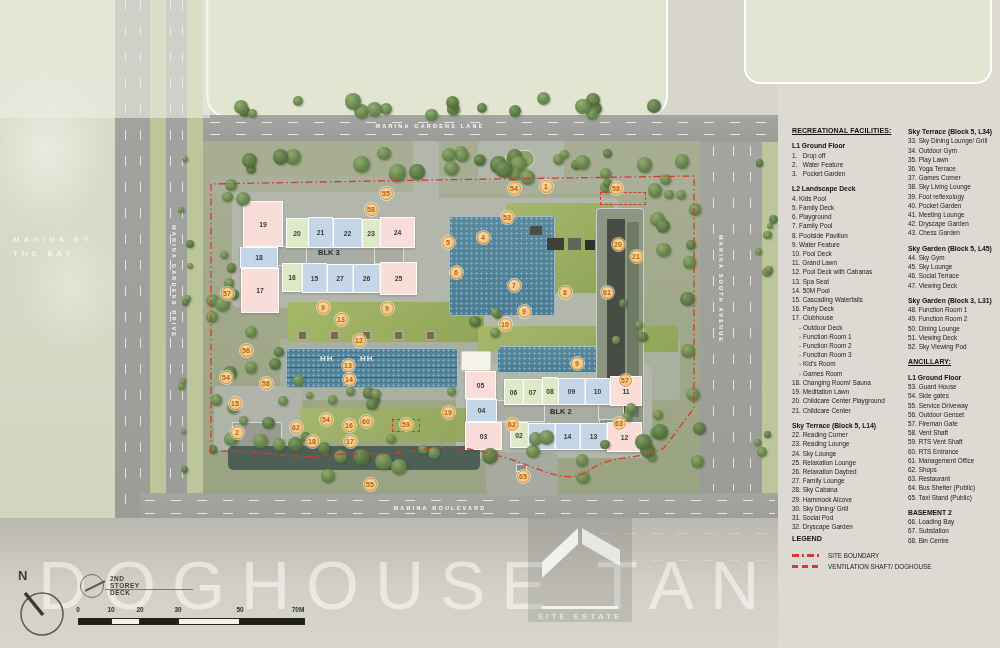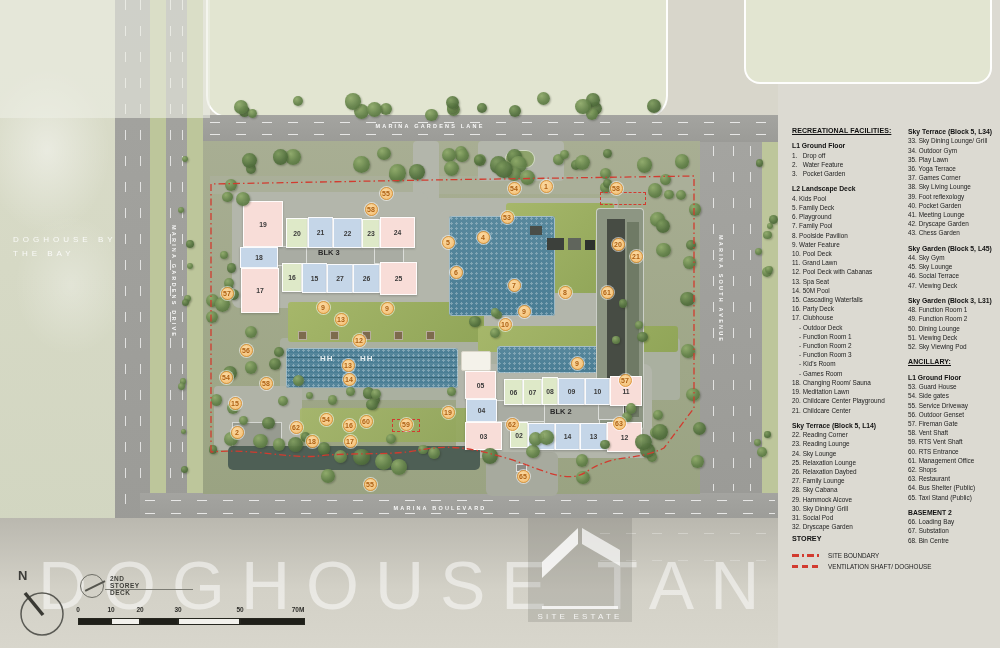--- a/index.html
+++ b/index.html
@@ -375,21 +375,21 @@
       <div class="marker" style="left: 523px; top: 476px;">65</div>
       <div class="marker" style="left: 370px; top: 484px;">55</div>
     </div>
 
   <div class="road-label" style="left:430px;top:123px;transform:translateX(-50%)">MARINA GARDENS LANE</div>
   <div class="road-label vert" style="left:171px;top:225px">MARINA GARDENS DRIVE</div>
   <div class="road-label vert" style="left:718px;top:235px">MARINA SOUTH AVENUE</div>
   <div class="road-label" style="left:440px;top:505px;transform:translateX(-50%)">MARINA BOULEVARD</div>
 
   <div class="abs" style="left:13px;top:235px;z-index:30">
-    <div style="font-size:8px;letter-spacing:4px;color:rgba(255,255,255,.85)">DOGHOUSE BY</div>
+    <div style="font-size:8px;letter-spacing:4px;color:rgba(255,255,255,.85)">MARINA BY</div>
     <div style="font-size:8px;letter-spacing:4px;color:rgba(255,255,255,.85);margin-top:5px">THE BAY</div>
   </div>
 
   <div class="abs" style="left:0;top:518px;width:778px;height:130px;background:linear-gradient(180deg,#bab8af,#d3d1c7 55%,#d8d6cc);z-index:42"></div>
   <div class="dash-h" style="left:600px;top:533px;width:178px;opacity:.4;z-index:43"></div>
   <div class="dash-h" style="left:600px;top:560px;width:178px;opacity:.3;z-index:43"></div>
 
   <div class="abs" style="left:38px;top:546px;width:760px;font-size:68px;letter-spacing:16px;color:rgba(255,255,255,.5);white-space:nowrap;z-index:45">DOGHOUSE TAN</div>
 
   <div class="abs" style="left:528px;top:518px;width:104px;height:104px;background:rgba(82,82,76,.18);z-index:46">
@@ -522,21 +522,21 @@
       <div class="leg-i">64. Bus Shelter (Public)</div>
       <div class="leg-i">65. Taxi Stand (Public)</div>
       <div class="leg-gap"></div>
       <div class="leg-h">BASEMENT 2</div>
       <div class="leg-i">66. Loading Bay</div>
       <div class="leg-i">67. Substation</div>
       <div class="leg-i">68. Bin Centre</div>
       <div class="leg-gap"></div>
     </div>
   <div class="abs" style="left:792px;top:534px;z-index:60">
-    <div style="font-size:7.2px;font-weight:bold;color:#111;margin-bottom:7px">STOREY</div>
+    <div style="font-size:7.2px;font-weight:bold;color:#111;margin-bottom:7px">LEGEND</div>
     <div>
         <div class="key-row">
           <span class="swatch sw-dashdot"></span>
           <span>SITE BOUNDARY</span>
         </div>
         <div class="key-row">
           <span class="swatch sw-dashed"></span>
           <span>VENTILATION SHAFT/ DOGHOUSE</span>
         </div>
       </div>

